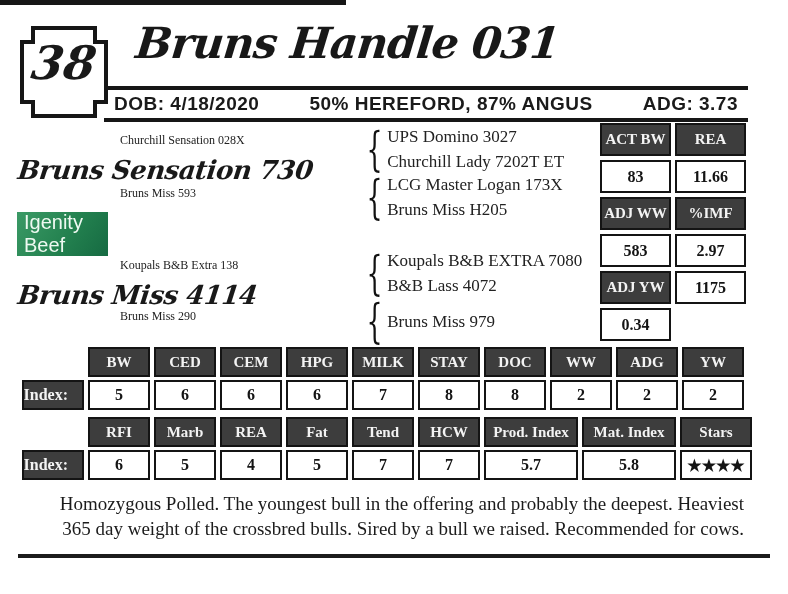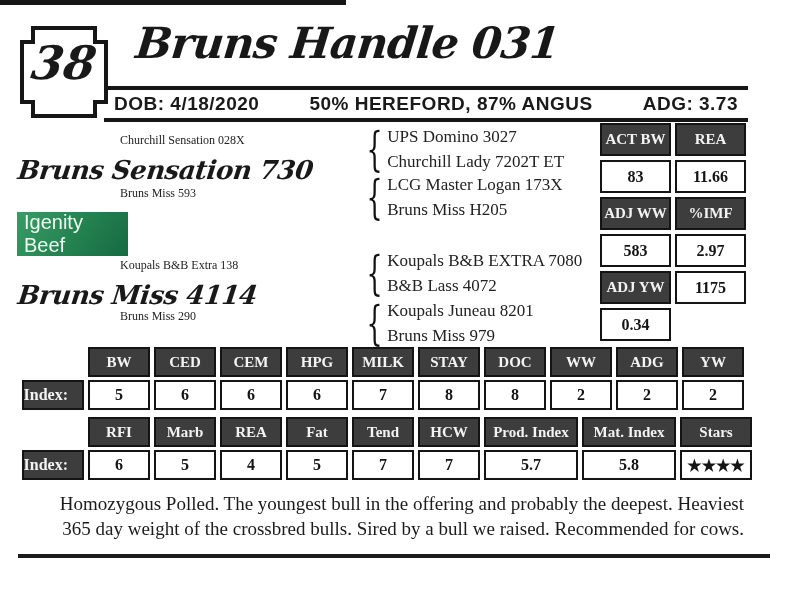--- a/index.html
+++ b/index.html
@@ -45,21 +45,21 @@
   }
   .brace-group{position:absolute; display:flex; align-items:center;}
   .brace{
     font-family:"DejaVu Serif", serif; font-size:46px; font-weight:normal; color:#111;
     transform:scaleX(0.55); line-height:1; margin-right:-2px;
   }
   .brace-lines div{font-size:17px; line-height:25px; white-space:nowrap; color:#222;}
 
   
   .igenity{
-    position:absolute; left:17px; top:212px; width:111px; height:44px;
+    position:absolute; left:17px; top:212px; width:91px; height:44px;
     background:linear-gradient(125deg,#3b9a66 0%,#23814f 55%,#166a42 100%);
     color:#eef9f1; font-family:"Liberation Sans", sans-serif; font-size:20px;
     display:flex; align-items:center; padding-left:7px; box-sizing:border-box;
   }
 
   
   .cell{
     display:flex; align-items:center; justify-content:center;
     border:2px solid #141414; box-sizing:border-box; font-weight:bold;
   }
@@ -137,21 +137,20 @@
   <div class="brace-group" style="left:360px; top:248px;">
     <span class="brace">{</span>
     <div class="brace-lines">
       <div>Koupals B&amp;B EXTRA 7080</div>
       <div>B&amp;B Lass 4072</div>
     </div>
   </div>
   <div class="brace-group" style="left:360px; top:298px;">
     <span class="brace">{</span>
     <div class="brace-lines">
-      <div>Koupals Juneau 8201</div>
       <div>Bruns Miss 979</div>
     </div>
   </div>
 
   <div class="stats-table">
     <div class="cell cell-dark">ACT BW</div>
     <div class="cell cell-dark">REA</div>
     <div class="cell cell-light">83</div>
     <div class="cell cell-light">11.66</div>
     <div class="cell cell-dark">ADJ WW</div>

